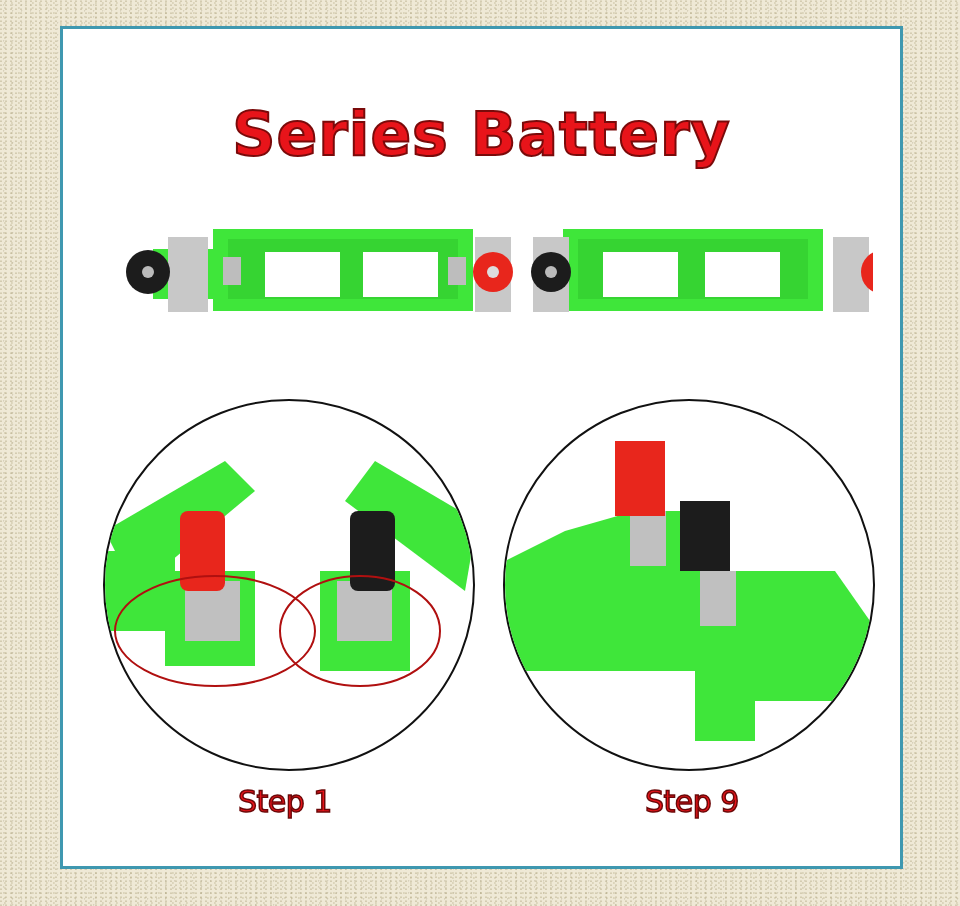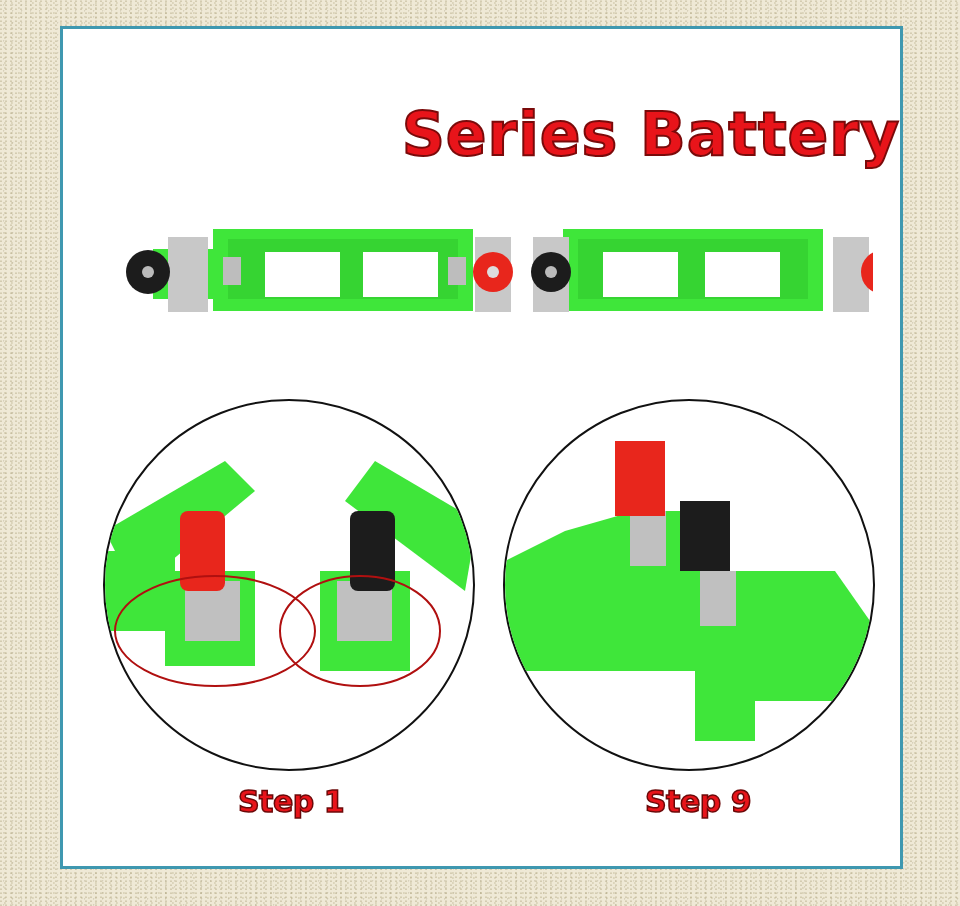--- a/index.html
+++ b/index.html
@@ -11,34 +11,34 @@
       radial-gradient(circle at 70% 60%, rgba(180,170,130,.35) 0.6px, transparent 1.3px),
       radial-gradient(circle at 40% 80%, rgba(140,130,100,.25) 0.5px, transparent 1.1px);
     background-size:5px 4px, 7px 5px, 9px 6px;
     font-family:"DejaVu Sans",sans-serif;
   }
   .frame{
     position:absolute;left:60px;top:26px;width:843px;height:843px;
     background:#ffffff;border:3px solid #3f98b0;box-sizing:border-box;
   }
   .title{
-    position:absolute;left:0;right:0;top:70px;text-align:right;
+    position:absolute;left:0;right:0;top:70px;text-align:center;
     font-family:"DejaVu Sans",sans-serif;font-weight:bold;font-size:60px;
     color:#e8141a;letter-spacing:1px;
     -webkit-text-stroke:2px #7a0a0a;
   }
   .holder{position:absolute;left:30px;top:188px;width:780px;height:110px;}
   .circle{
     position:absolute;width:372px;height:372px;border-radius:50%;
     border:2px solid #111;overflow:hidden;background:#fff;box-sizing:border-box;
   }
   .c1{left:40px;top:370px;}
   .c2{left:440px;top:370px;}
   .step{
-    position:absolute;top:755px;font-weight:bold;font-size:30px;color:#e8141a;
+    position:absolute;top:755px;font-weight:normal;font-size:30px;color:#e8141a;
     -webkit-text-stroke:1.5px #6a0808;letter-spacing:-0.5px;
   }
   .s1{left:175px;}
   .s2{left:582px;}
 </style>
 </head>
 <body>
 
 <div class="frame">
   <div class="title">Series Battery</div>

